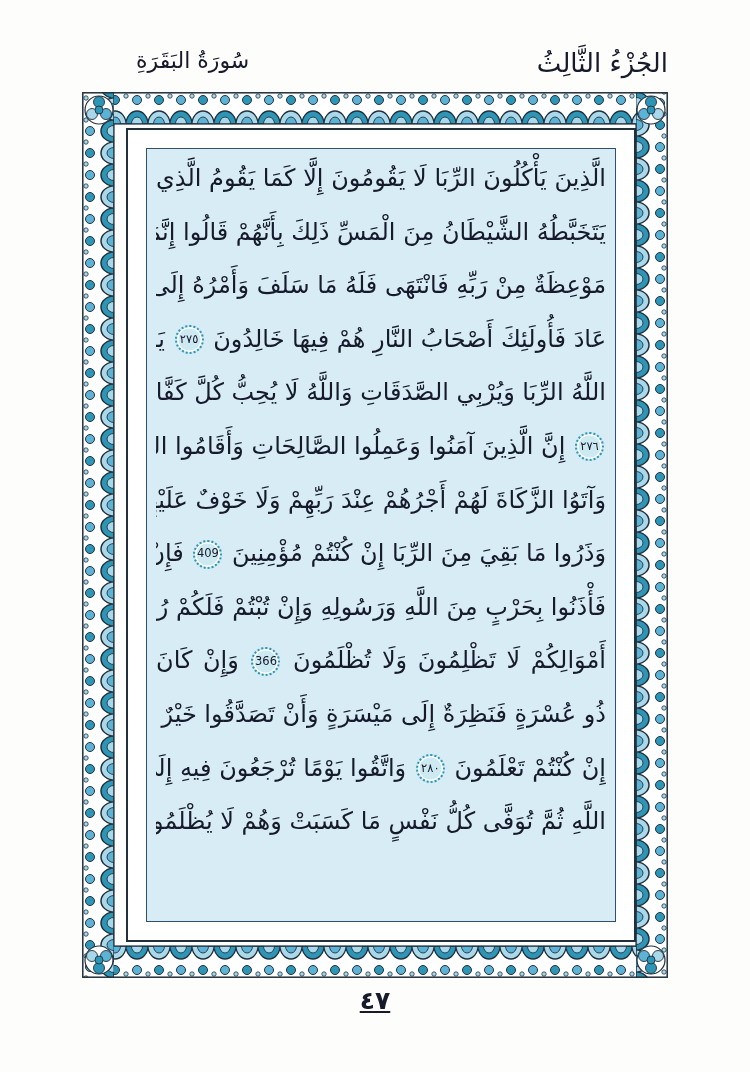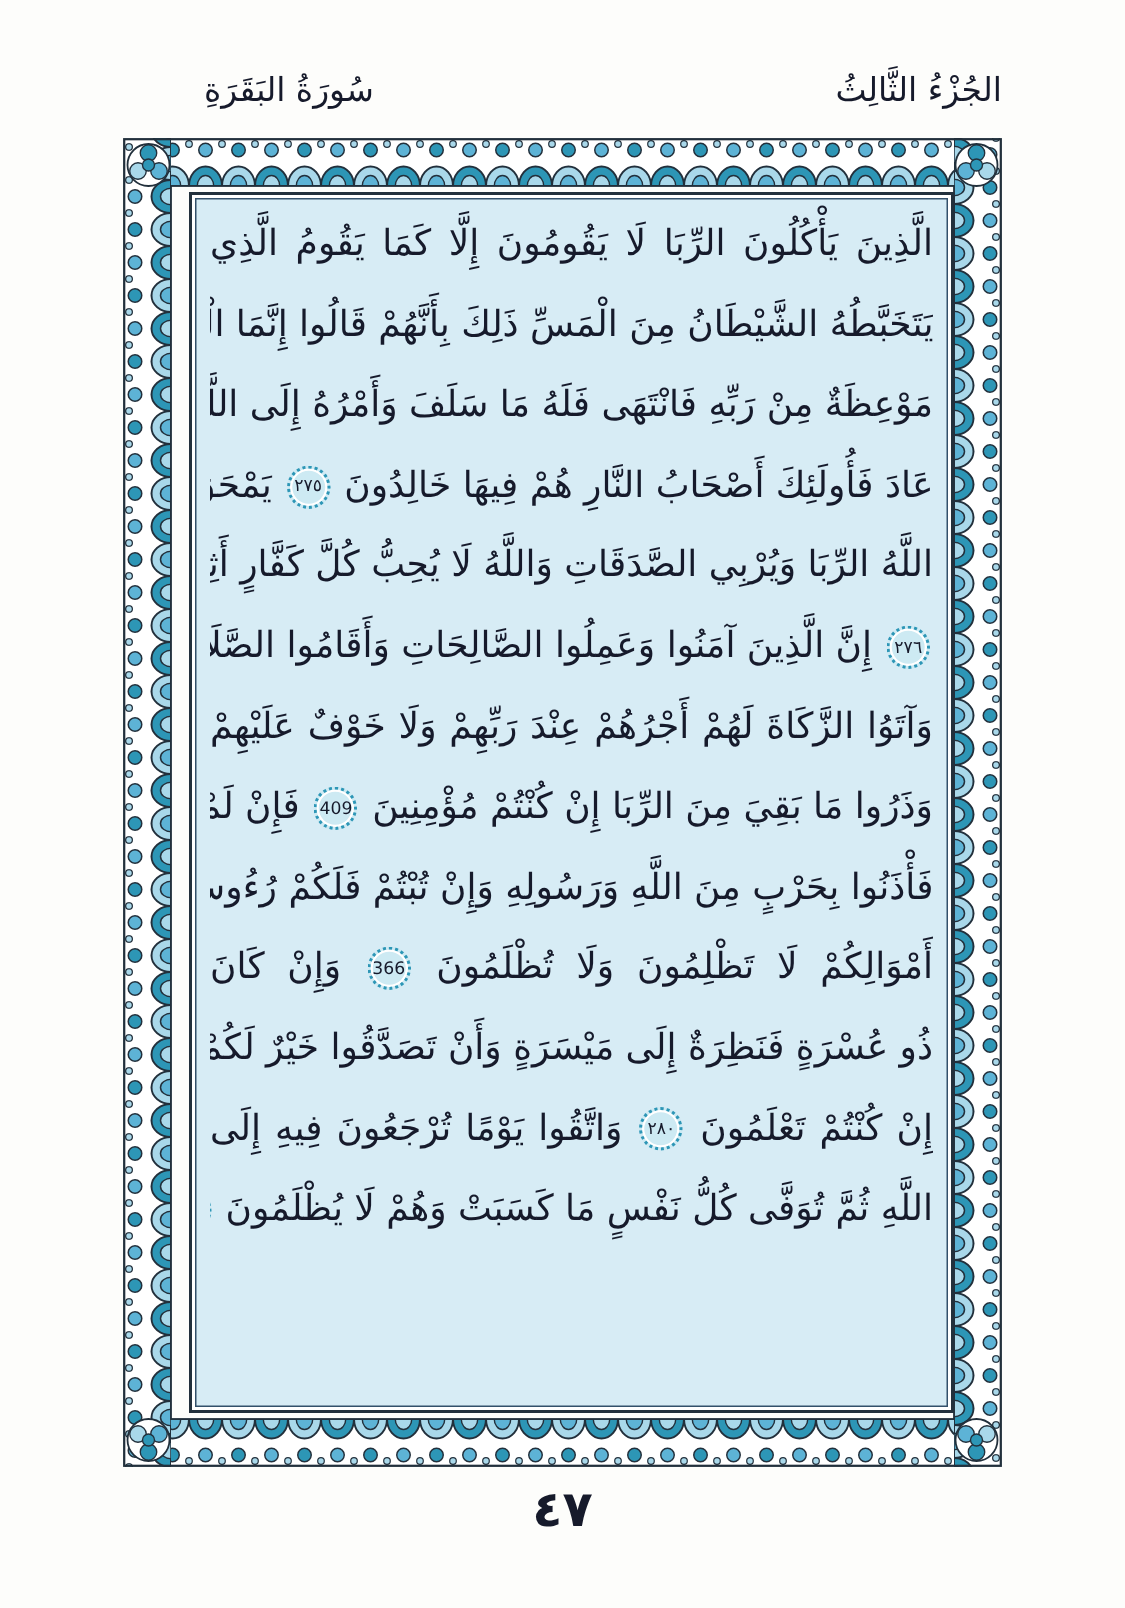--- a/index.html
+++ b/index.html
@@ -9,40 +9,40 @@
     background: #fdfdfb;
     font-family: "DejaVu Sans", sans-serif;
     color: var(--ink, #161a2b);
     overflow: hidden;
   }
 
   
   .header { position: absolute; top: 48px; left: 0; right: 0; height: 36px; }
   .hdr-right {
     position: absolute; right: 82px; top: 0;
-    font-size: 22px; color: var(--ink);
+    font-size: 26px; color: var(--ink);
   }
   .hdr-left {
     position: absolute; left: 88px; top: 0;
     font-size: 22px; color: var(--ink); margin-left: 48px;
   }
 
   
   .frame {
     position: absolute; left: 82px; top: 92px;
     width: 586px; height: 886px;
   }
 
   
   .panel {
     position: absolute; left: 126px; top: 128px;
     width: 510px; height: 814px;
     border: 2.5px solid var(--outline_dark);
     background: #ffffff;
-    padding: 2px;
+    padding: 18px;
   }
   .panel-inner {
     width: 100%; height: 100%;
     border: 1px solid var(--outline_mid);
     background: var(--panel_bg);
     padding: 3px 9px;
     overflow: hidden;
   }
   .qline {
     height: 53.6px;
@@ -68,23 +68,24 @@
     font-size: 11.5px;
     line-height: 1;
     vertical-align: middle;
     margin: 0 2px;
   }
 
   
   .page-number {
     position: absolute; top: 986px; left: 0; right: 0;
     text-align: center;
-    font-size: 33px;
+    font-size: 25px;
     font-weight: bold;
     color: var(--ink);
+    text-decoration: underline;
   }
 </style>
 </head>
 <body>
 
 <div class="header">
   <span class="hdr-right">الجُزْءُ الثَّالِثُ</span>
   <span class="hdr-left">سُورَةُ البَقَرَةِ</span>
 </div>
 

